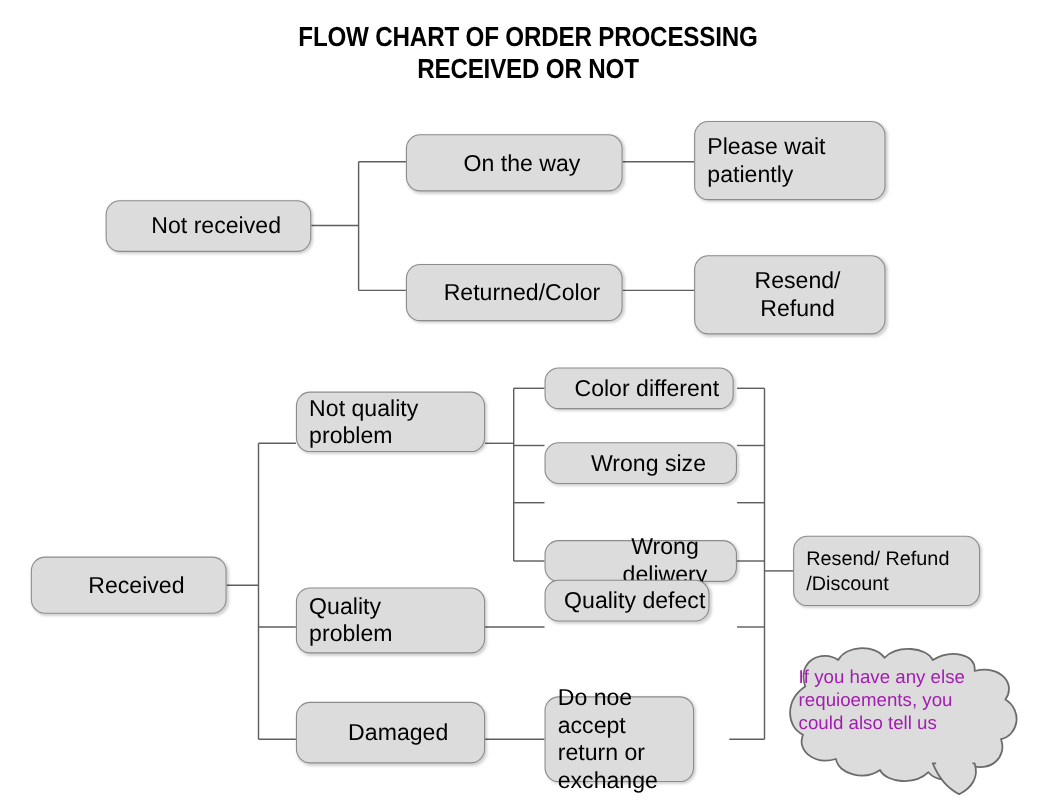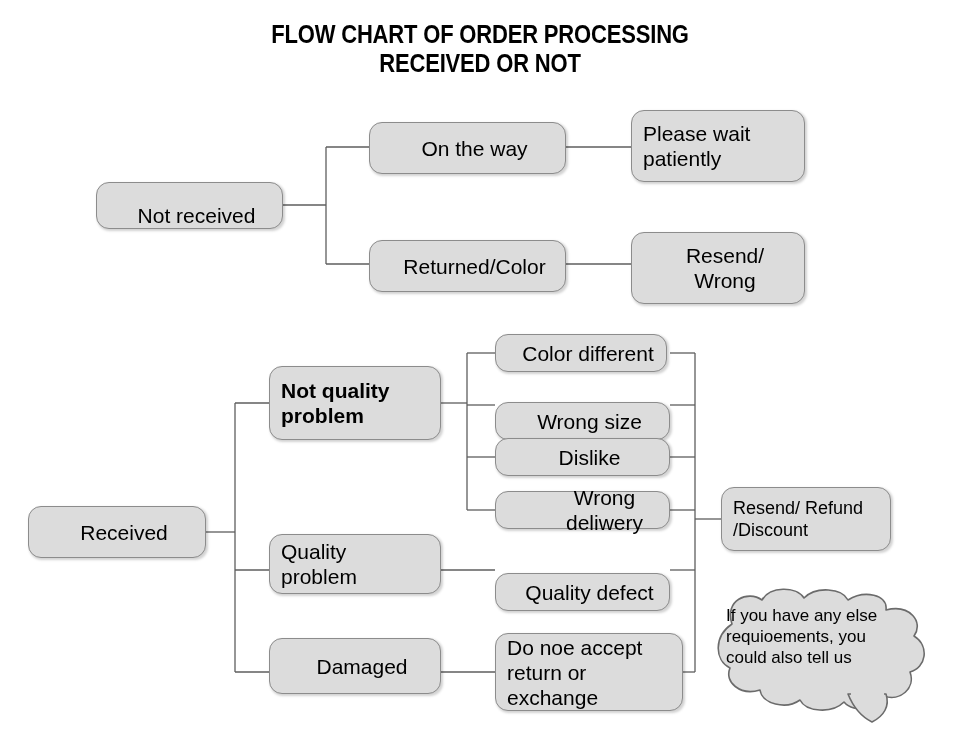--- a/index.html
+++ b/index.html
@@ -98,21 +98,21 @@
     width: 232px;
     height: 138px;
   }
   .bubble .bubble-text {
     position: absolute;
     left: 22px;
     top: 17px;
     width: 196px;
     font-size: 17px;
     line-height: 21px;
-    color: #000000;
+    color: #a21caf;
     white-space: pre-line;
     text-align: left;
   }
 </style>
 </head>
 <body>
 
 <div id="canvas">
 
   <div class="title">FLOW CHART OF ORDER PROCESSING
@@ -151,47 +151,47 @@
     <line x1="670" y1="405" x2="695" y2="405"></line>
     <line x1="670" y1="457" x2="695" y2="457"></line>
     <line x1="670" y1="510" x2="695" y2="510"></line>
     <line x1="670" y1="570" x2="695" y2="570"></line>
     <line x1="695" y1="519" x2="721" y2="519"></line>
 
     <line x1="663" y1="672" x2="695" y2="672"></line>
     <line x1="695" y1="570" x2="695" y2="672"></line>
   </svg>
 
-  <div class="node center pad" style="left:96px; top:182px; width:187px; height:47px;align-items:flex-end;">
+  <div class="node center pad" style="left:96px; top:182px; width:187px; height:47px;">
     <span>Not received</span>
   </div>
 
   <div class="node center pad" style="left:369px; top:122px; width:197px; height:52px;">
     <span>On the way</span>
   </div>
 
   <div class="node left" style="left:631px; top:110px; width:174px; height:72px;">
     <span>Please wait
 patiently</span>
   </div>
 
   <div class="node center pad" style="left:369px; top:240px; width:197px; height:52px;">
     <span>Returned/Color</span>
   </div>
 
   <div class="node center pad" style="left:631px; top:232px; width:174px; height:72px;">
     <span>Resend/
-Wrong</span>
+Refund</span>
   </div>
 
   <div class="node center pad" style="left:28px; top:506px; width:178px; height:52px;">
     <span>Received</span>
   </div>
 
-  <div class="node left" style="left:269px; top:366px; width:172px; height:74px;font-weight:bold;">
+  <div class="node left" style="left:269px; top:356px; width:172px; height:55px;">
     <span>Not quality
 problem</span>
   </div>
 
   <div class="node left" style="left:269px; top:534px; width:172px; height:60px;">
     <span>Quality
 problem</span>
   </div>
 
   <div class="node center pad" style="left:269px; top:638px; width:172px; height:56px;">
@@ -199,33 +199,30 @@
   </div>
 
   <div class="node center pad" style="left:495px; top:334px; width:172px; height:38px;">
     <span>Color different</span>
   </div>
 
   <div class="node center pad" style="left:495px; top:402px; width:175px; height:38px;">
     <span>Wrong size</span>
   </div>
 
-  <div class="node center pad" style="left:495px; top:438px; width:175px; height:38px;">
-    <span>Dislike</span>
-  </div>
 
   <div class="node center" style="left:495px; top:491px; width:175px; height:38px;padding-left:44px;">
     <span>Wrong deliwery</span>
   </div>
 
-  <div class="node center pad" style="left:495px; top:573px; width:175px; height:38px;">
+  <div class="node center pad" style="left:495px; top:527px; width:150px; height:38px;">
     <span>Quality defect</span>
   </div>
 
-  <div class="node left" style="left:495px; top:633px; width:188px; height:78px;">
+  <div class="node left" style="left:495px; top:633px; width:136px; height:78px;">
     <span>Do noe accept
 return or
 exchange</span>
   </div>
 
   <div class="node left" style="left:721px; top:487px; width:170px; height:64px; font-size:18px; line-height:22px;">
     <span>Resend/ Refund
 /Discount</span>
   </div>
 

